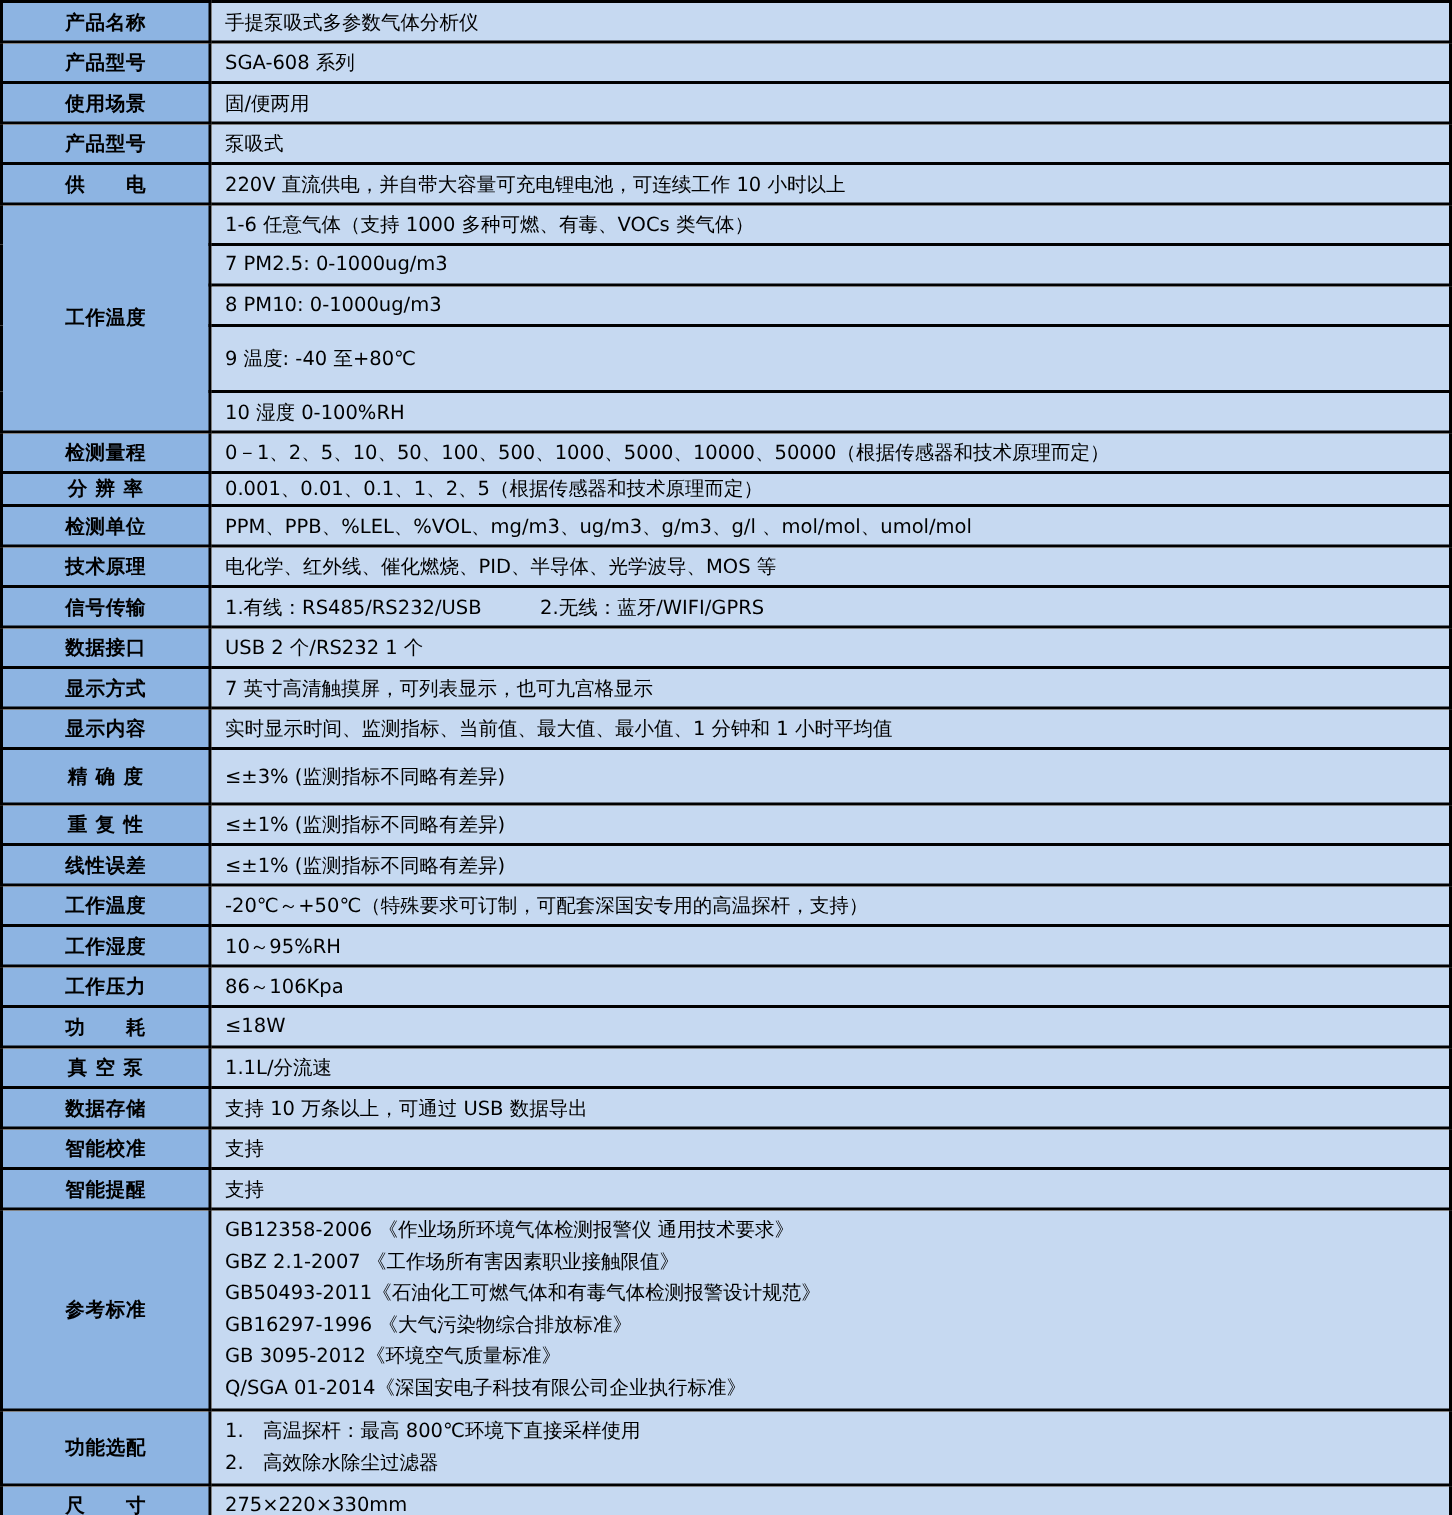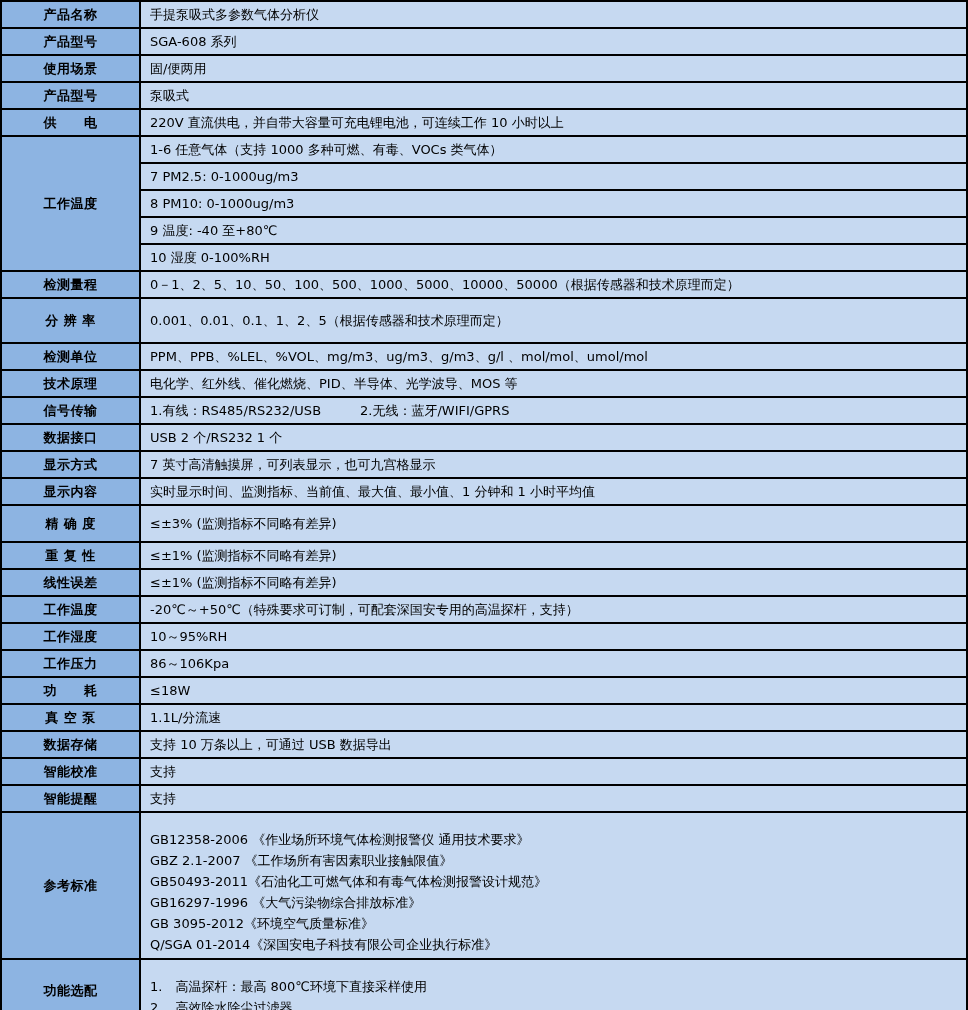--- a/index.html
+++ b/index.html
@@ -36,21 +36,21 @@
   }
   td.value {
     background: var(--value-bg, #C6D9F1);
     text-align: left;
     vertical-align: middle;
     padding-left: 9px;
     padding-right: 6px;
     white-space: pre;
   }
   td.value.multiline {
-    padding-top: 16px;
+    padding-top: 3px;
     padding-bottom: 3px;
   }
   td.value.multiline .line {
     line-height: 21px;
     white-space: pre;
   }
 </style>
 </head>
 <body>
 
@@ -84,31 +84,31 @@
         <tr style="height: 27px;">
           <td class="label" rowspan="5">工作温度</td>
           <td class="value">1-6 任意气体（支持 1000 多种可燃、有毒、VOCs 类气体）</td>
         </tr>
         <tr style="height: 27px;">
           <td class="value">7 PM2.5: 0-1000ug/m3</td>
         </tr>
         <tr style="height: 27px;">
           <td class="value">8 PM10: 0-1000ug/m3</td>
         </tr>
-        <tr style="height: 27px;">
+        <tr style="height: 44px;">
           <td class="value">9 温度: -40 至+80℃</td>
         </tr>
         <tr style="height: 27px; padding-left: 20px;">
           <td class="value">10 湿度 0-100%RH</td>
         </tr>
         <tr style="height: 27px;">
           <td class="label">检测量程</td>
           <td class="value">0－1、2、5、10、50、100、500、1000、5000、10000、50000（根据传感器和技术原理而定）</td>
         </tr>
-        <tr style="height: 45px;">
+        <tr style="height: 22px;">
           <td class="label">分 辨 率</td>
           <td class="value">0.001、0.01、0.1、1、2、5（根据传感器和技术原理而定）</td>
         </tr>
         <tr style="height: 27px;">
           <td class="label">检测单位</td>
           <td class="value">PPM、PPB、%LEL、%VOL、mg/m3、ug/m3、g/m3、g/l 、mol/mol、umol/mol</td>
         </tr>
         <tr style="height: 27px;">
           <td class="label">技术原理</td>
           <td class="value">电化学、红外线、催化燃烧、PID、半导体、光学波导、MOS 等</td>

